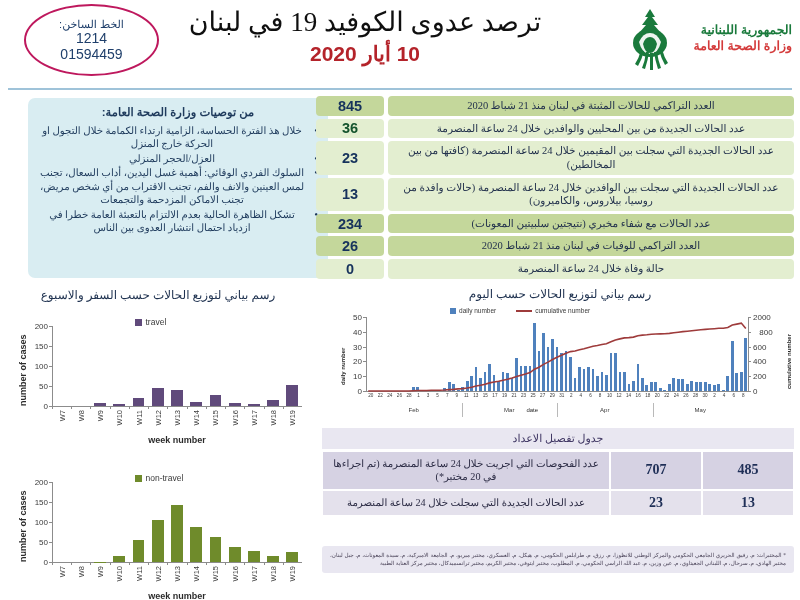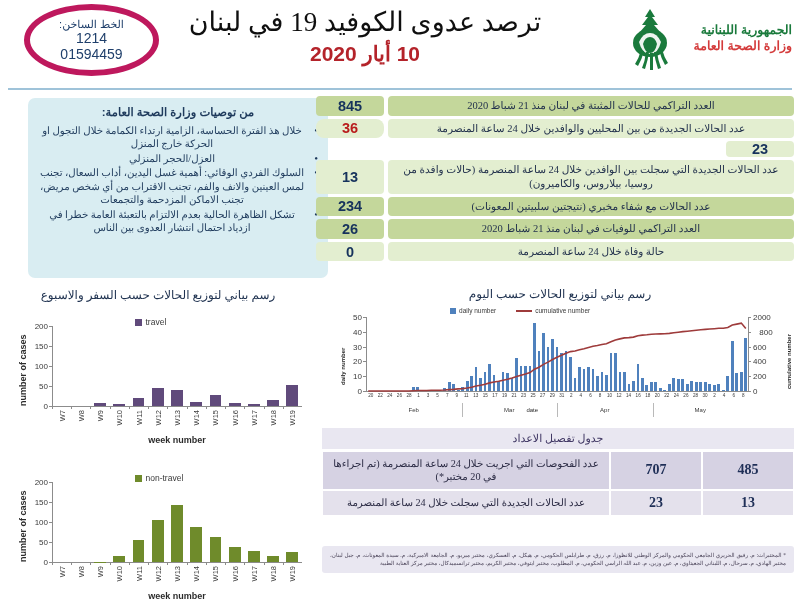--- a/index.html
+++ b/index.html
@@ -10,21 +10,21 @@
     background:#ffffff;
     color:#1f3250;
     position:relative;
   }
   .page{ position:relative; width:800px; height:600px; }
 
   
   .header{ position:absolute; left:0; top:0; width:800px; height:92px; }
   .hotline{
     position:absolute; left:24px; top:4px; width:135px; height:72px;
-    border:6px solid #be185d; border-radius:50%;
+    border:2px solid #be185d; border-radius:50%;
     display:flex; flex-direction:column; align-items:center; justify-content:center;
     color:#1f3f6b; line-height:1.15;
   }
   .hotline .hl-lab{ font-size:11px; direction:rtl; }
   .hotline .hl-num{ font-size:14px; }
   .title-wrap{
     position:absolute; left:170px; top:6px; width:390px; text-align:center; direction:rtl;
   }
   .main-title{ font-family:"Liberation Serif", serif; font-size:27px; font-weight:400; color:#0f0f0f; line-height:1.2; }
   .sub-date{ font-size:21px; font-weight:bold; color:#b4232a; margin-top:4px; }
@@ -58,21 +58,21 @@
     font-family:"Liberation Serif", serif; font-size:10.5px; line-height:1.3;
     text-align:center; display:flex; align-items:center; justify-content:center;
     color:#23324d;
   }
   .stat-value{
     width:68px; border-radius:4px; font-size:14.5px; font-weight:bold;
     display:flex; align-items:center; justify-content:center; color:#16325c;
   }
   .tone-dark .stat-label, .tone-dark .stat-value{ background:#c4d79b; }
   .tone-light .stat-label, .tone-light .stat-value{ background:#e3eed0; }
-  .v-accent{ color:#b91c1c;border-radius:8px; }
+  .v-accent{ color:#14532d; }
 
   
   .chart-title{
     font-family:"Liberation Serif", serif; direction:rtl; text-align:center;
     font-size:12px; color:#1f3250;
   }
   .ct-left{ position:absolute; left:8px; top:288px; width:300px; }
   .ct-right{ position:absolute; left:330px; top:287px; width:460px; }
 
   
@@ -181,20 +181,21 @@
   <div class="stats">
     <div class="stat-row tone-dark">
       <div class="stat-label">العدد التراكمي للحالات المثبتة في لبنان منذ 21 شباط 2020</div>
       <div class="stat-value">845</div>
     </div>
     <div class="stat-row tone-light">
       <div class="stat-label">عدد الحالات الجديدة من بين المحليين والوافدين خلال 24 ساعة المنصرمة</div>
       <div class="stat-value v-accent">36</div>
     </div>
     <div class="stat-row tone-light">
+      <div class="stat-label">عدد الحالات الجديدة التي سجلت بين المقيمين خلال 24 ساعة المنصرمة (كافتها من بين المخالطين)</div>
       <div class="stat-value">23</div>
     </div>
     <div class="stat-row tone-light">
       <div class="stat-label">عدد الحالات الجديدة التي سجلت بين الوافدين خلال 24 ساعة المنصرمة (حالات وافدة من روسيا، بيلاروس، والكاميرون)</div>
       <div class="stat-value">13</div>
     </div>
     <div class="stat-row tone-dark">
       <div class="stat-label">عدد الحالات مع شفاء مخبري (نتيجتين سلبيتين المعونات)</div>
       <div class="stat-value">234</div>
     </div>

